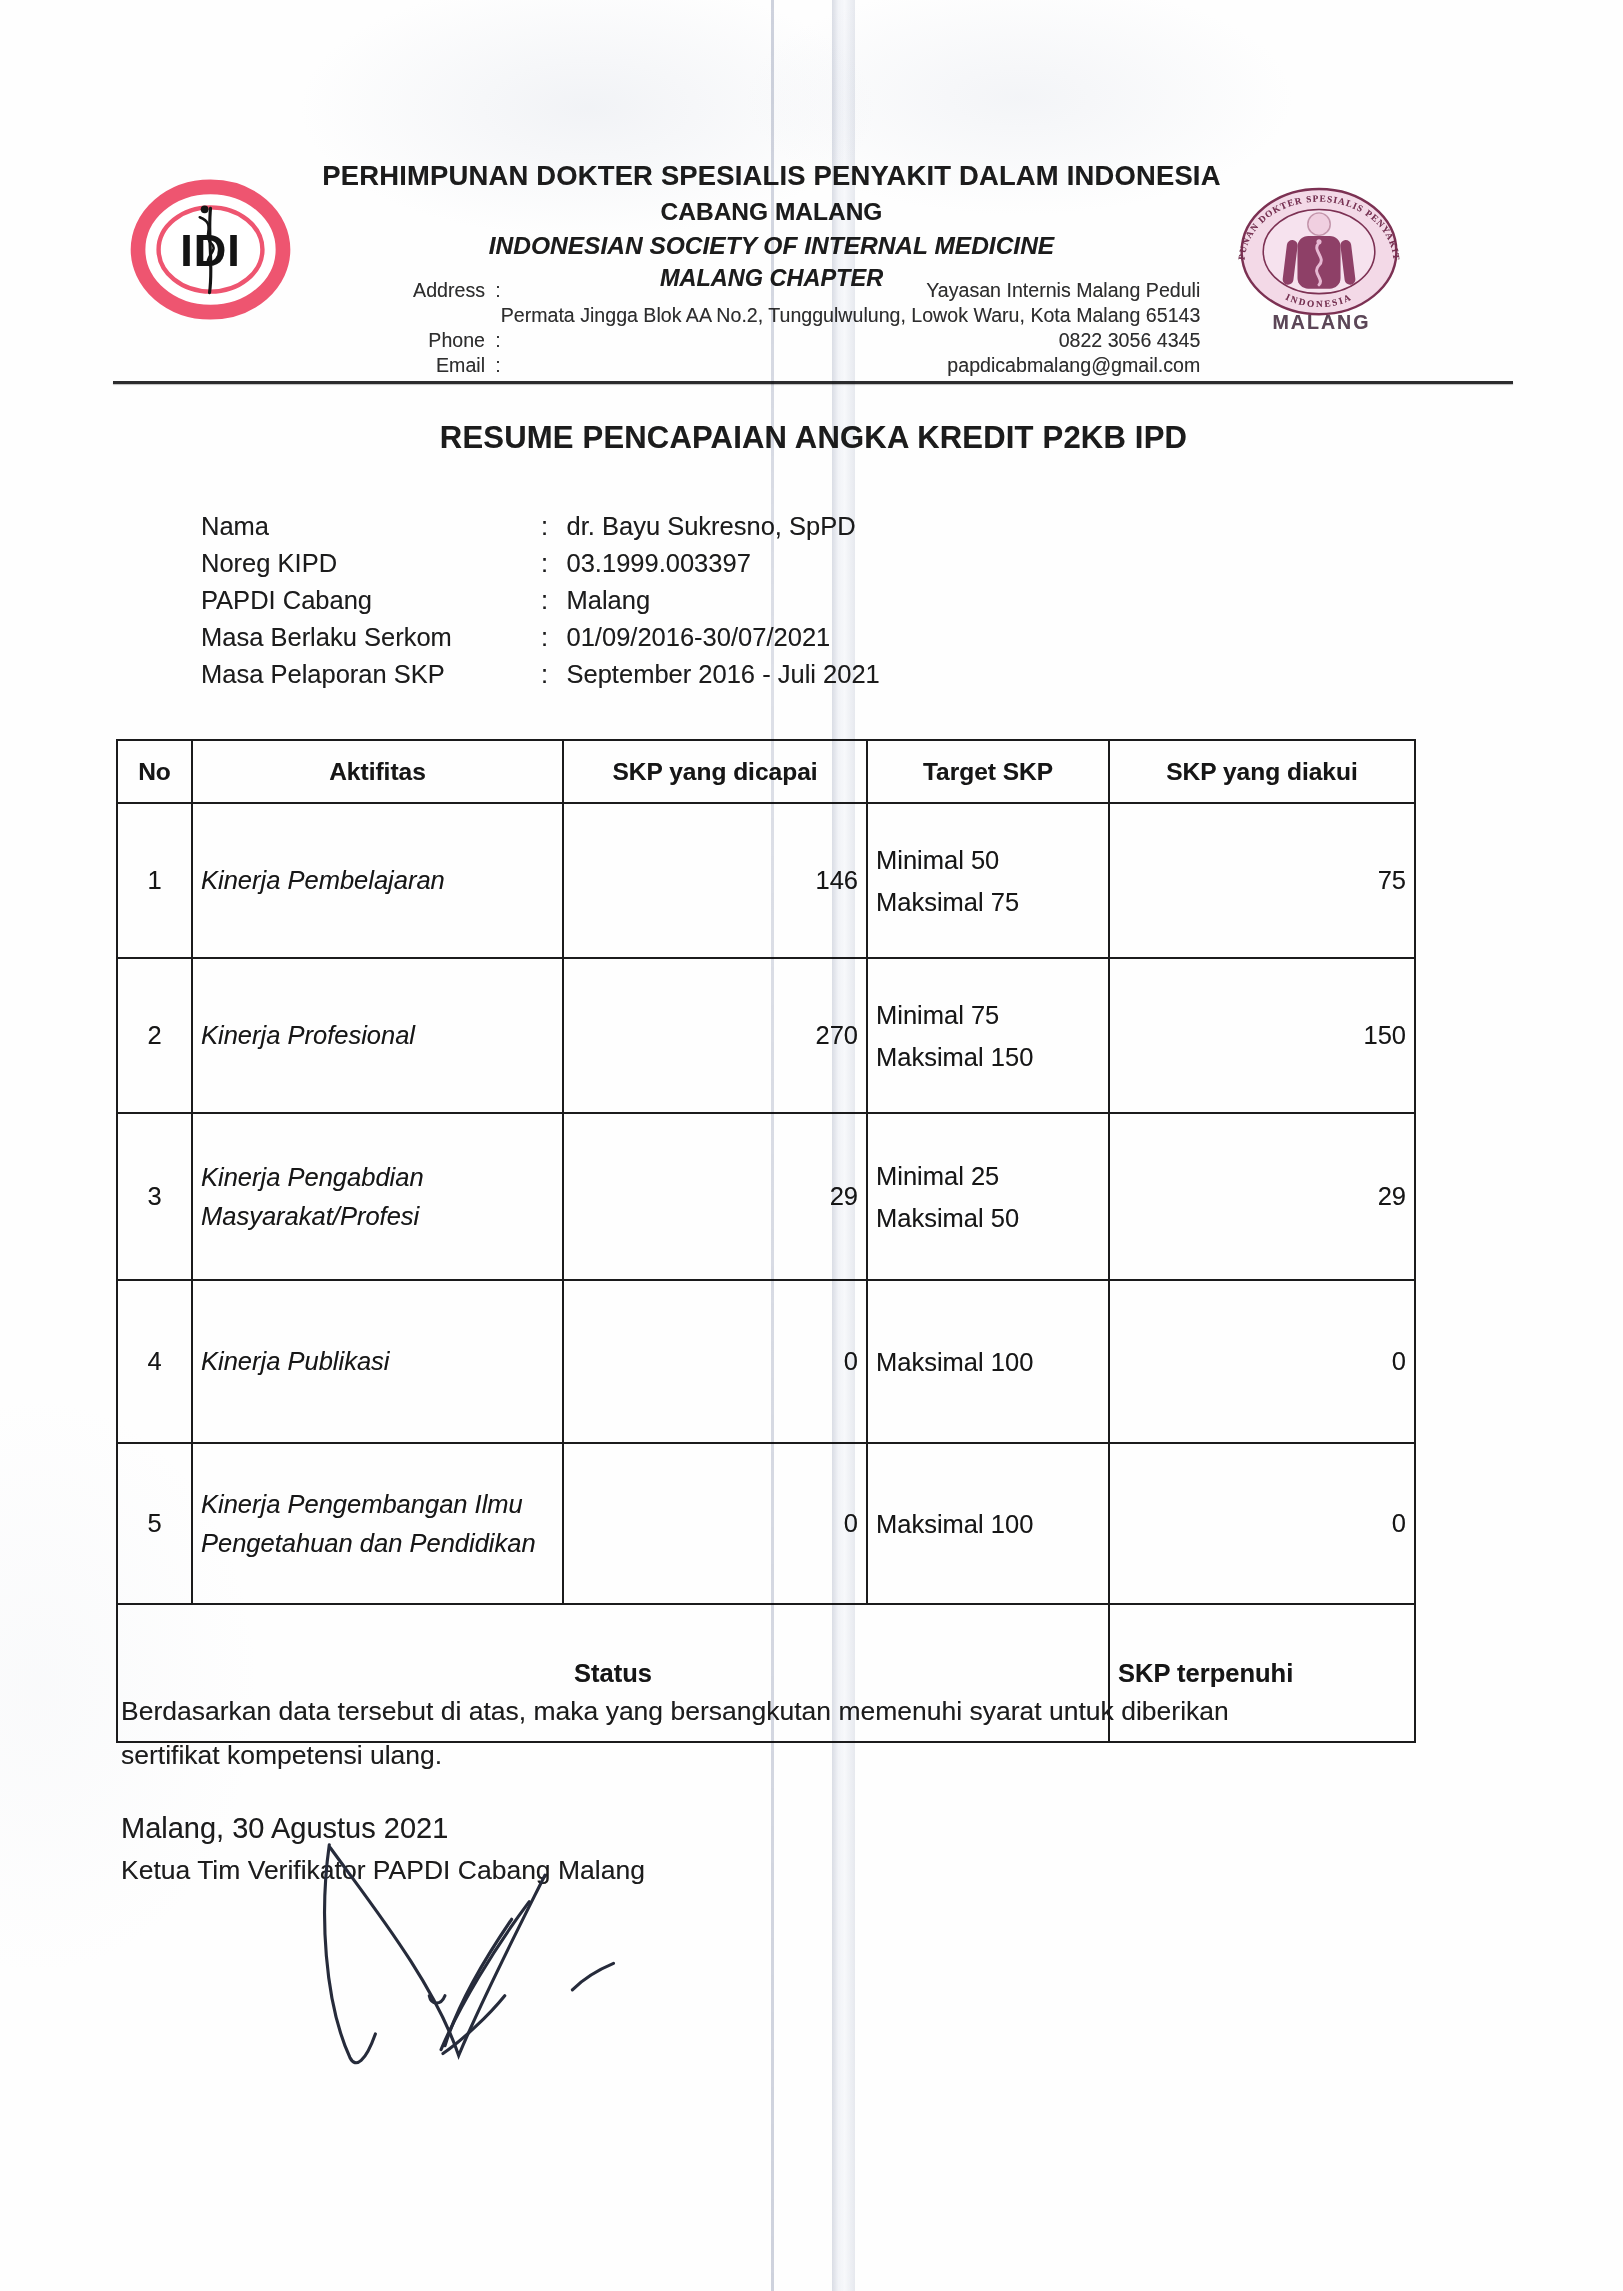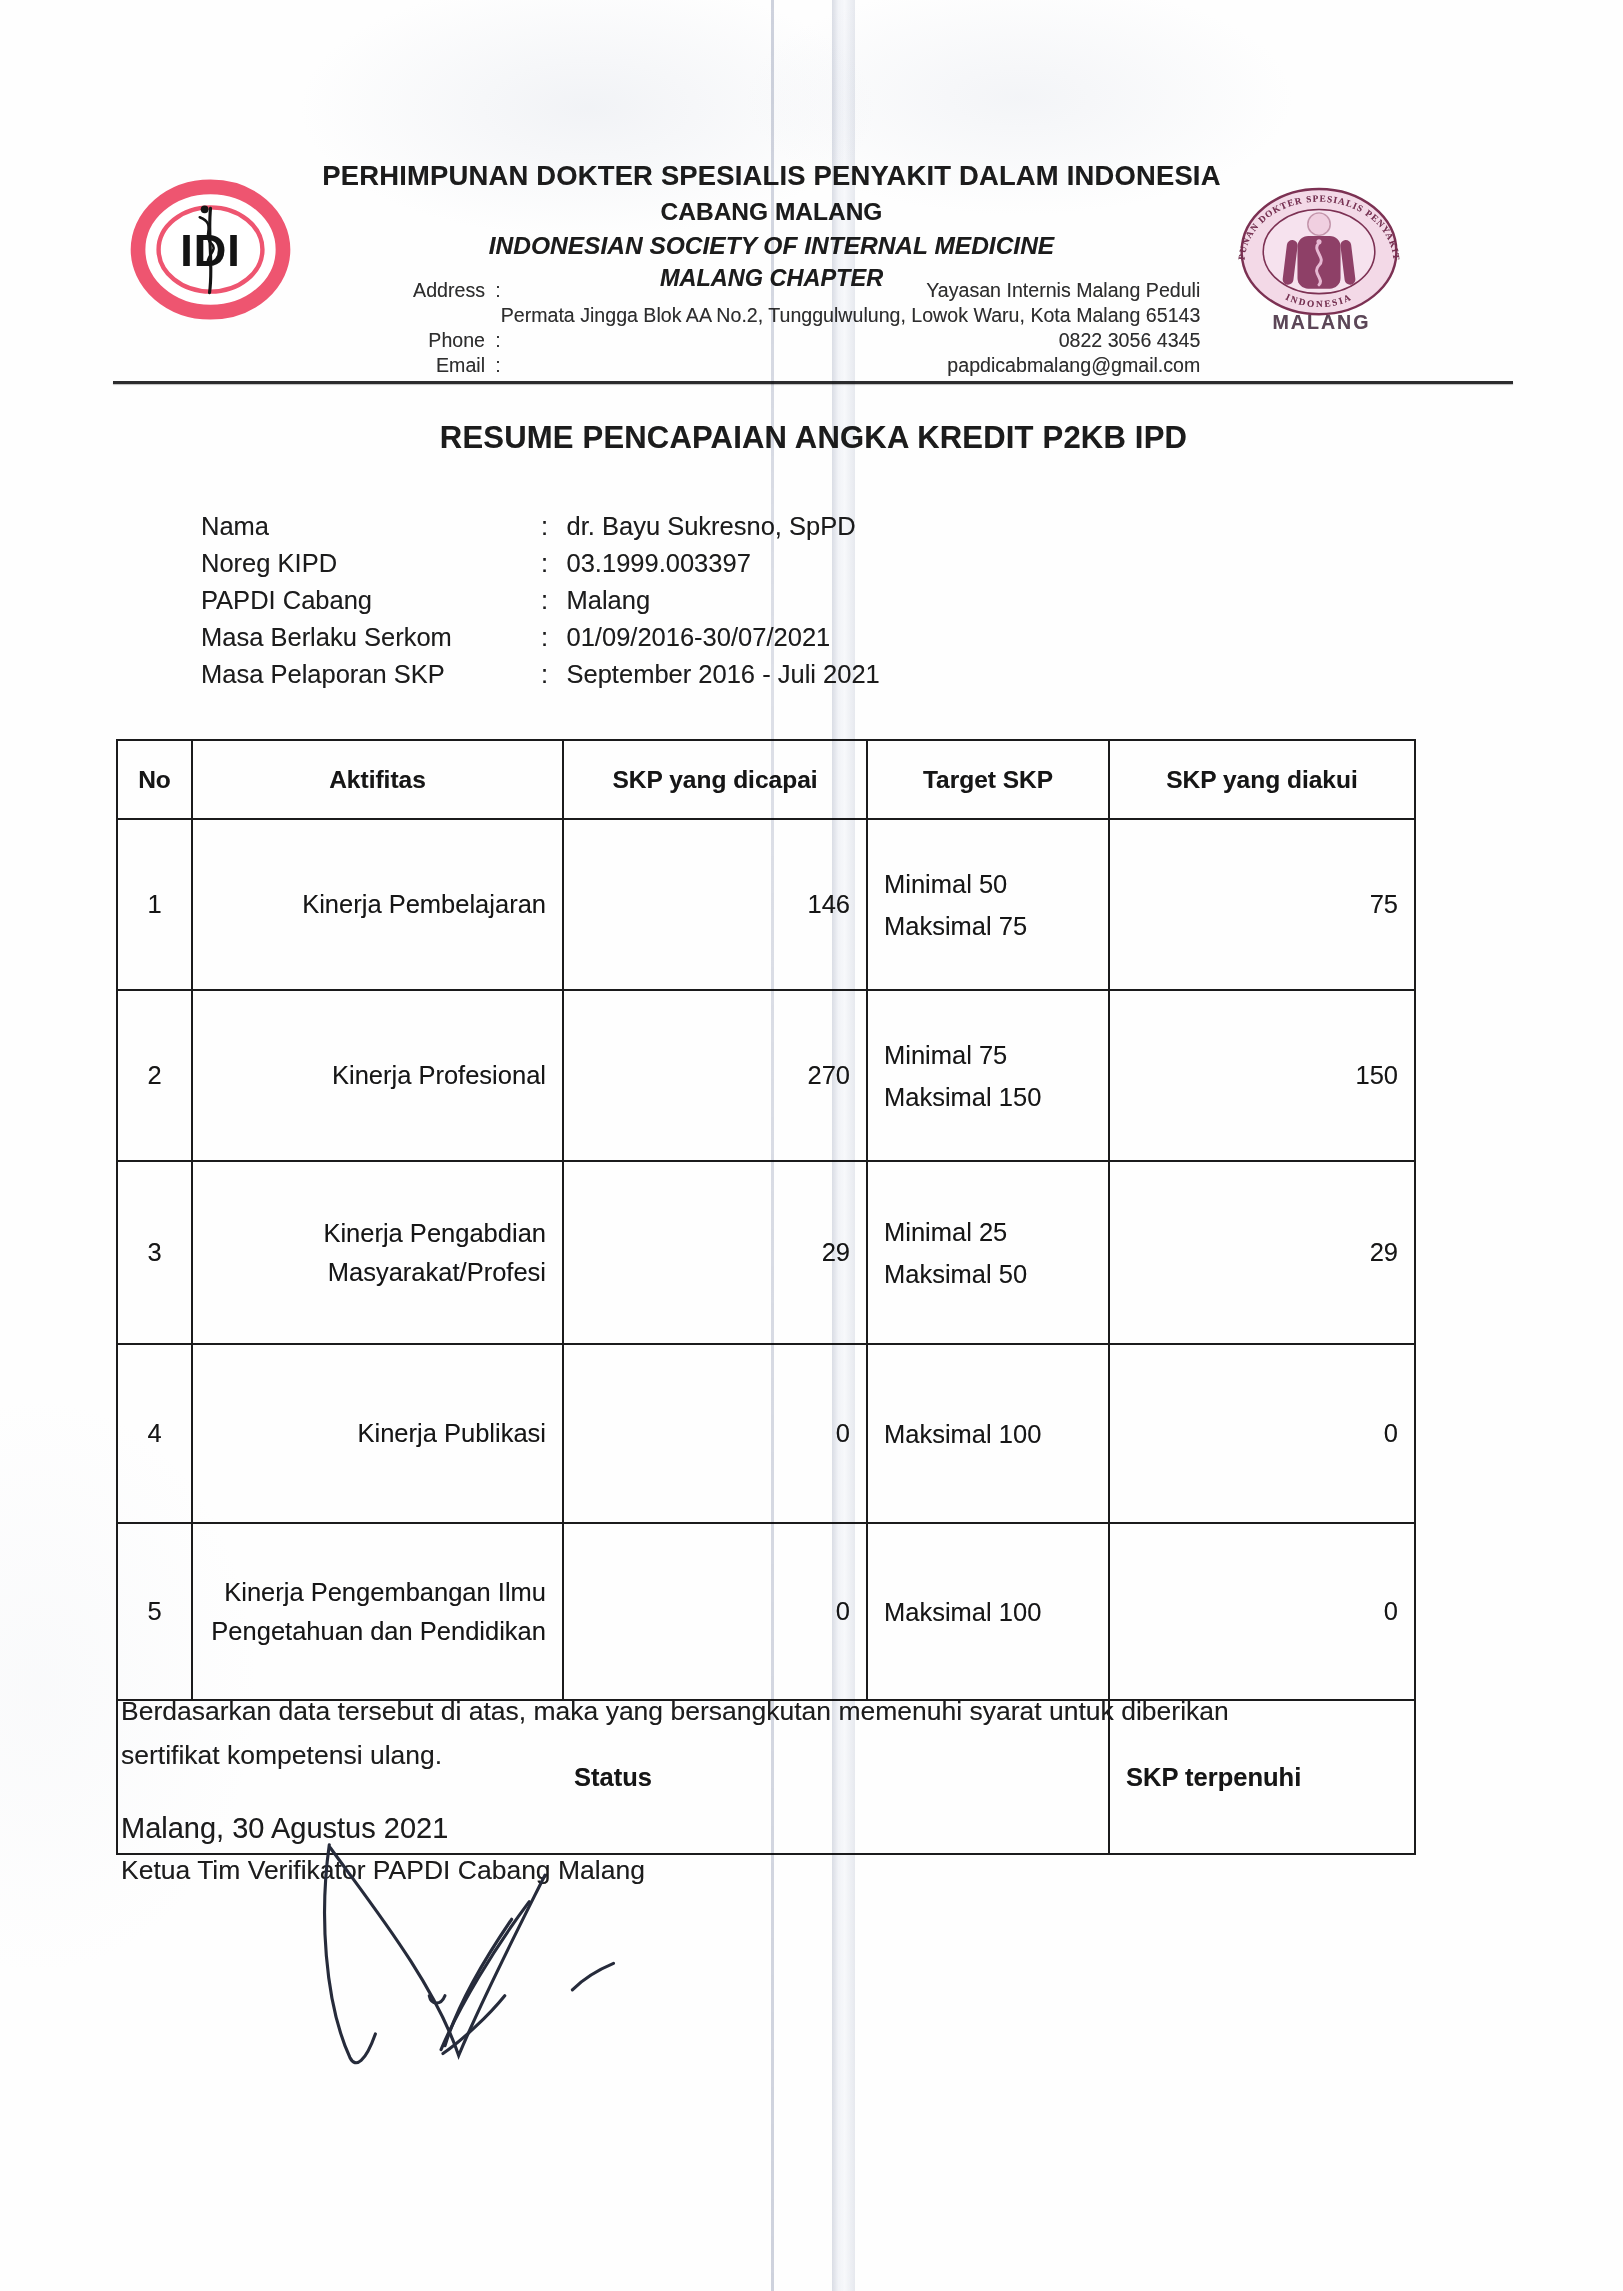--- a/index.html
+++ b/index.html
@@ -38,28 +38,28 @@
 
   
   .doc-title { position:absolute; left:0; top:420px; width:1627px; text-align:center;
     font-size:31px; font-weight:bold; letter-spacing:0.2px; }
   .identity { position:absolute; left:201px; top:508px; font-size:25.5px; line-height:37px; }
   .id-row { display:grid; grid-template-columns:340px 25.5px auto; }
 
   
   .skp-table { position:absolute; left:116px; top:739px; width:1299px;
     border-collapse:collapse; table-layout:fixed; font-size:25.5px; color:#161616; }
-  .skp-table td, .skp-table th { border:2.5px solid #1b1b1c; vertical-align:middle; padding:16px; }
+  .skp-table td, .skp-table th { border:2.5px solid #1b1b1c; vertical-align:middle; padding:8px; }
   .skp-table { border:2.9px solid #151516; }
   .skp-table th { height:45px; font-size:24.5px; font-weight:bold; text-align:center; }
   .r1 td { height:137px; } .r2 td { height:137px; } .r3 td { height:149px; }
   .r4 td { height:145px; } .r5 td { height:143px; }
   .sum-row td { height:41px; } .status-row td { height:120px; }
   .c-no { text-align:center; }
-  .c-akt { text-align:right; padding:0 7.8px 0 9.8px; line-height:39px; }
+  .c-akt { text-align:left; padding:0 7.8px 0 9.8px; line-height:39px;font-style:italic; }
   .c-num { text-align:right; padding-right:5.9px; }
   .c-target { text-align:left; line-height:42px; }
   .target-line { display:block; }
   .target-line:empty { display:none; }
   .c-sum { text-align:center; font-weight:bold; }
   .sum-row .c-num { font-weight:bold; }
   .c-status { text-align:left; font-weight:bold; }
 
   
   .closing-para { position:absolute; left:121px; top:1689px; width:1235px; font-size:26.5px; line-height:44px; }

